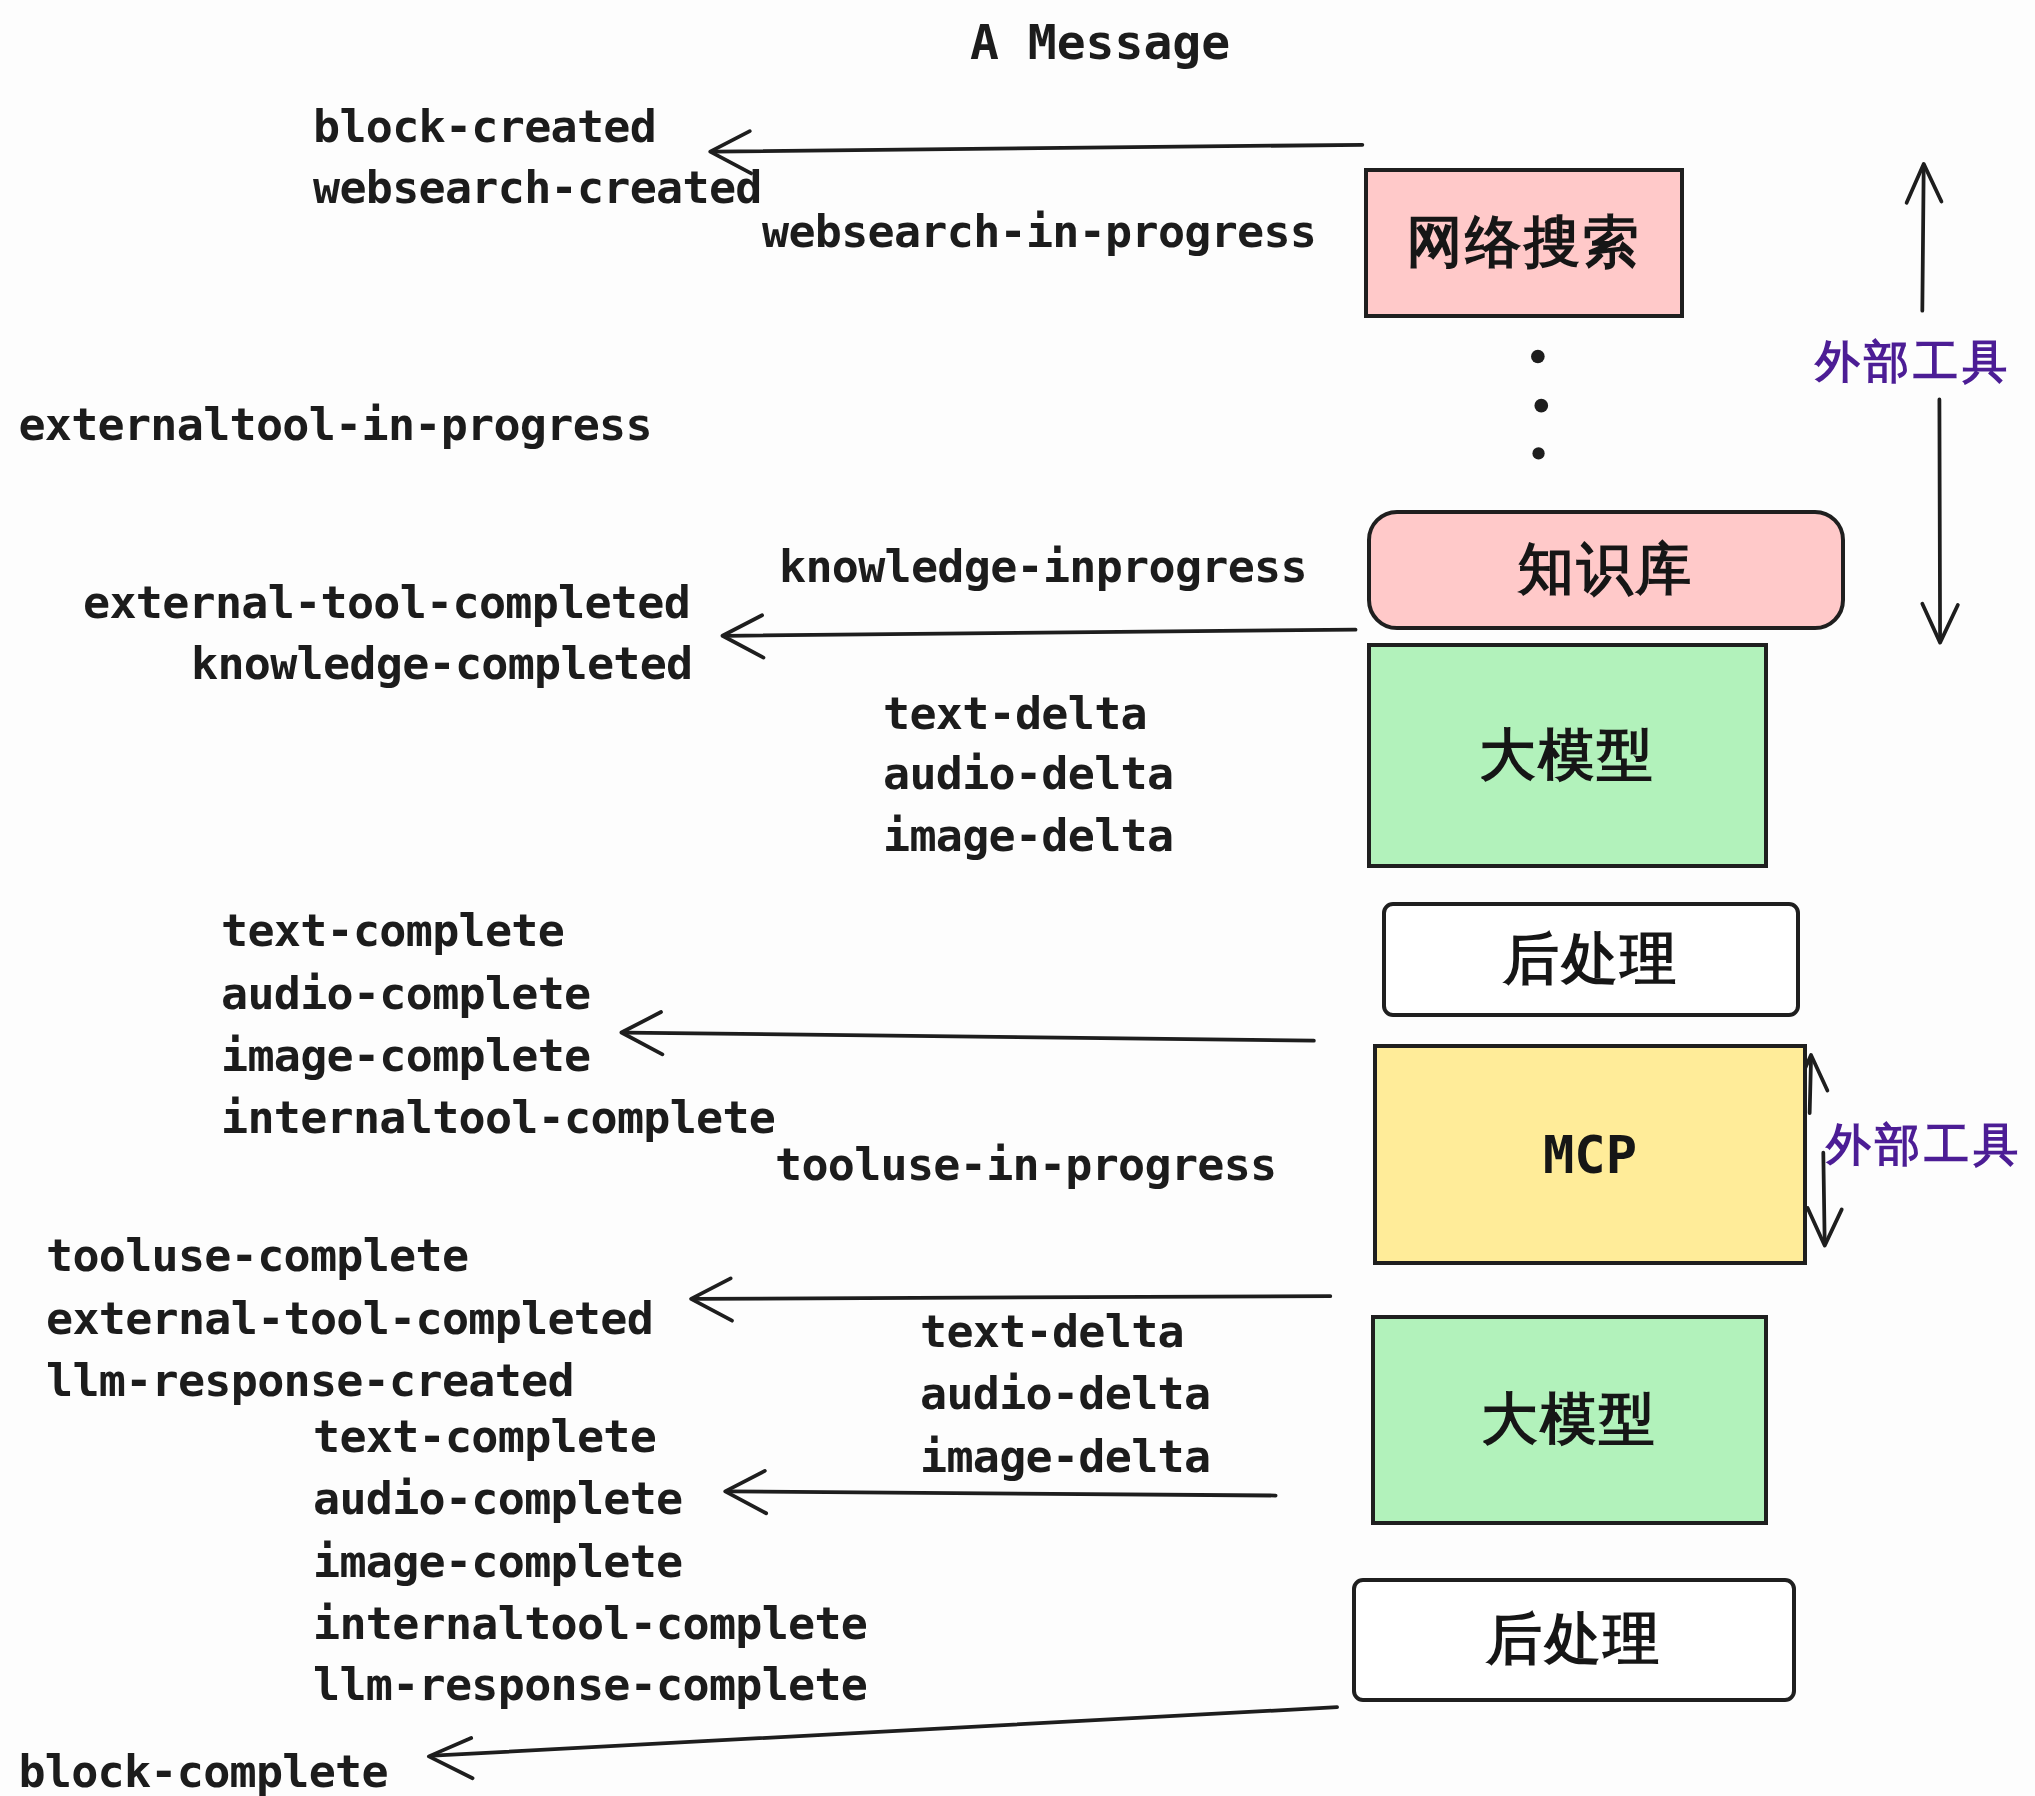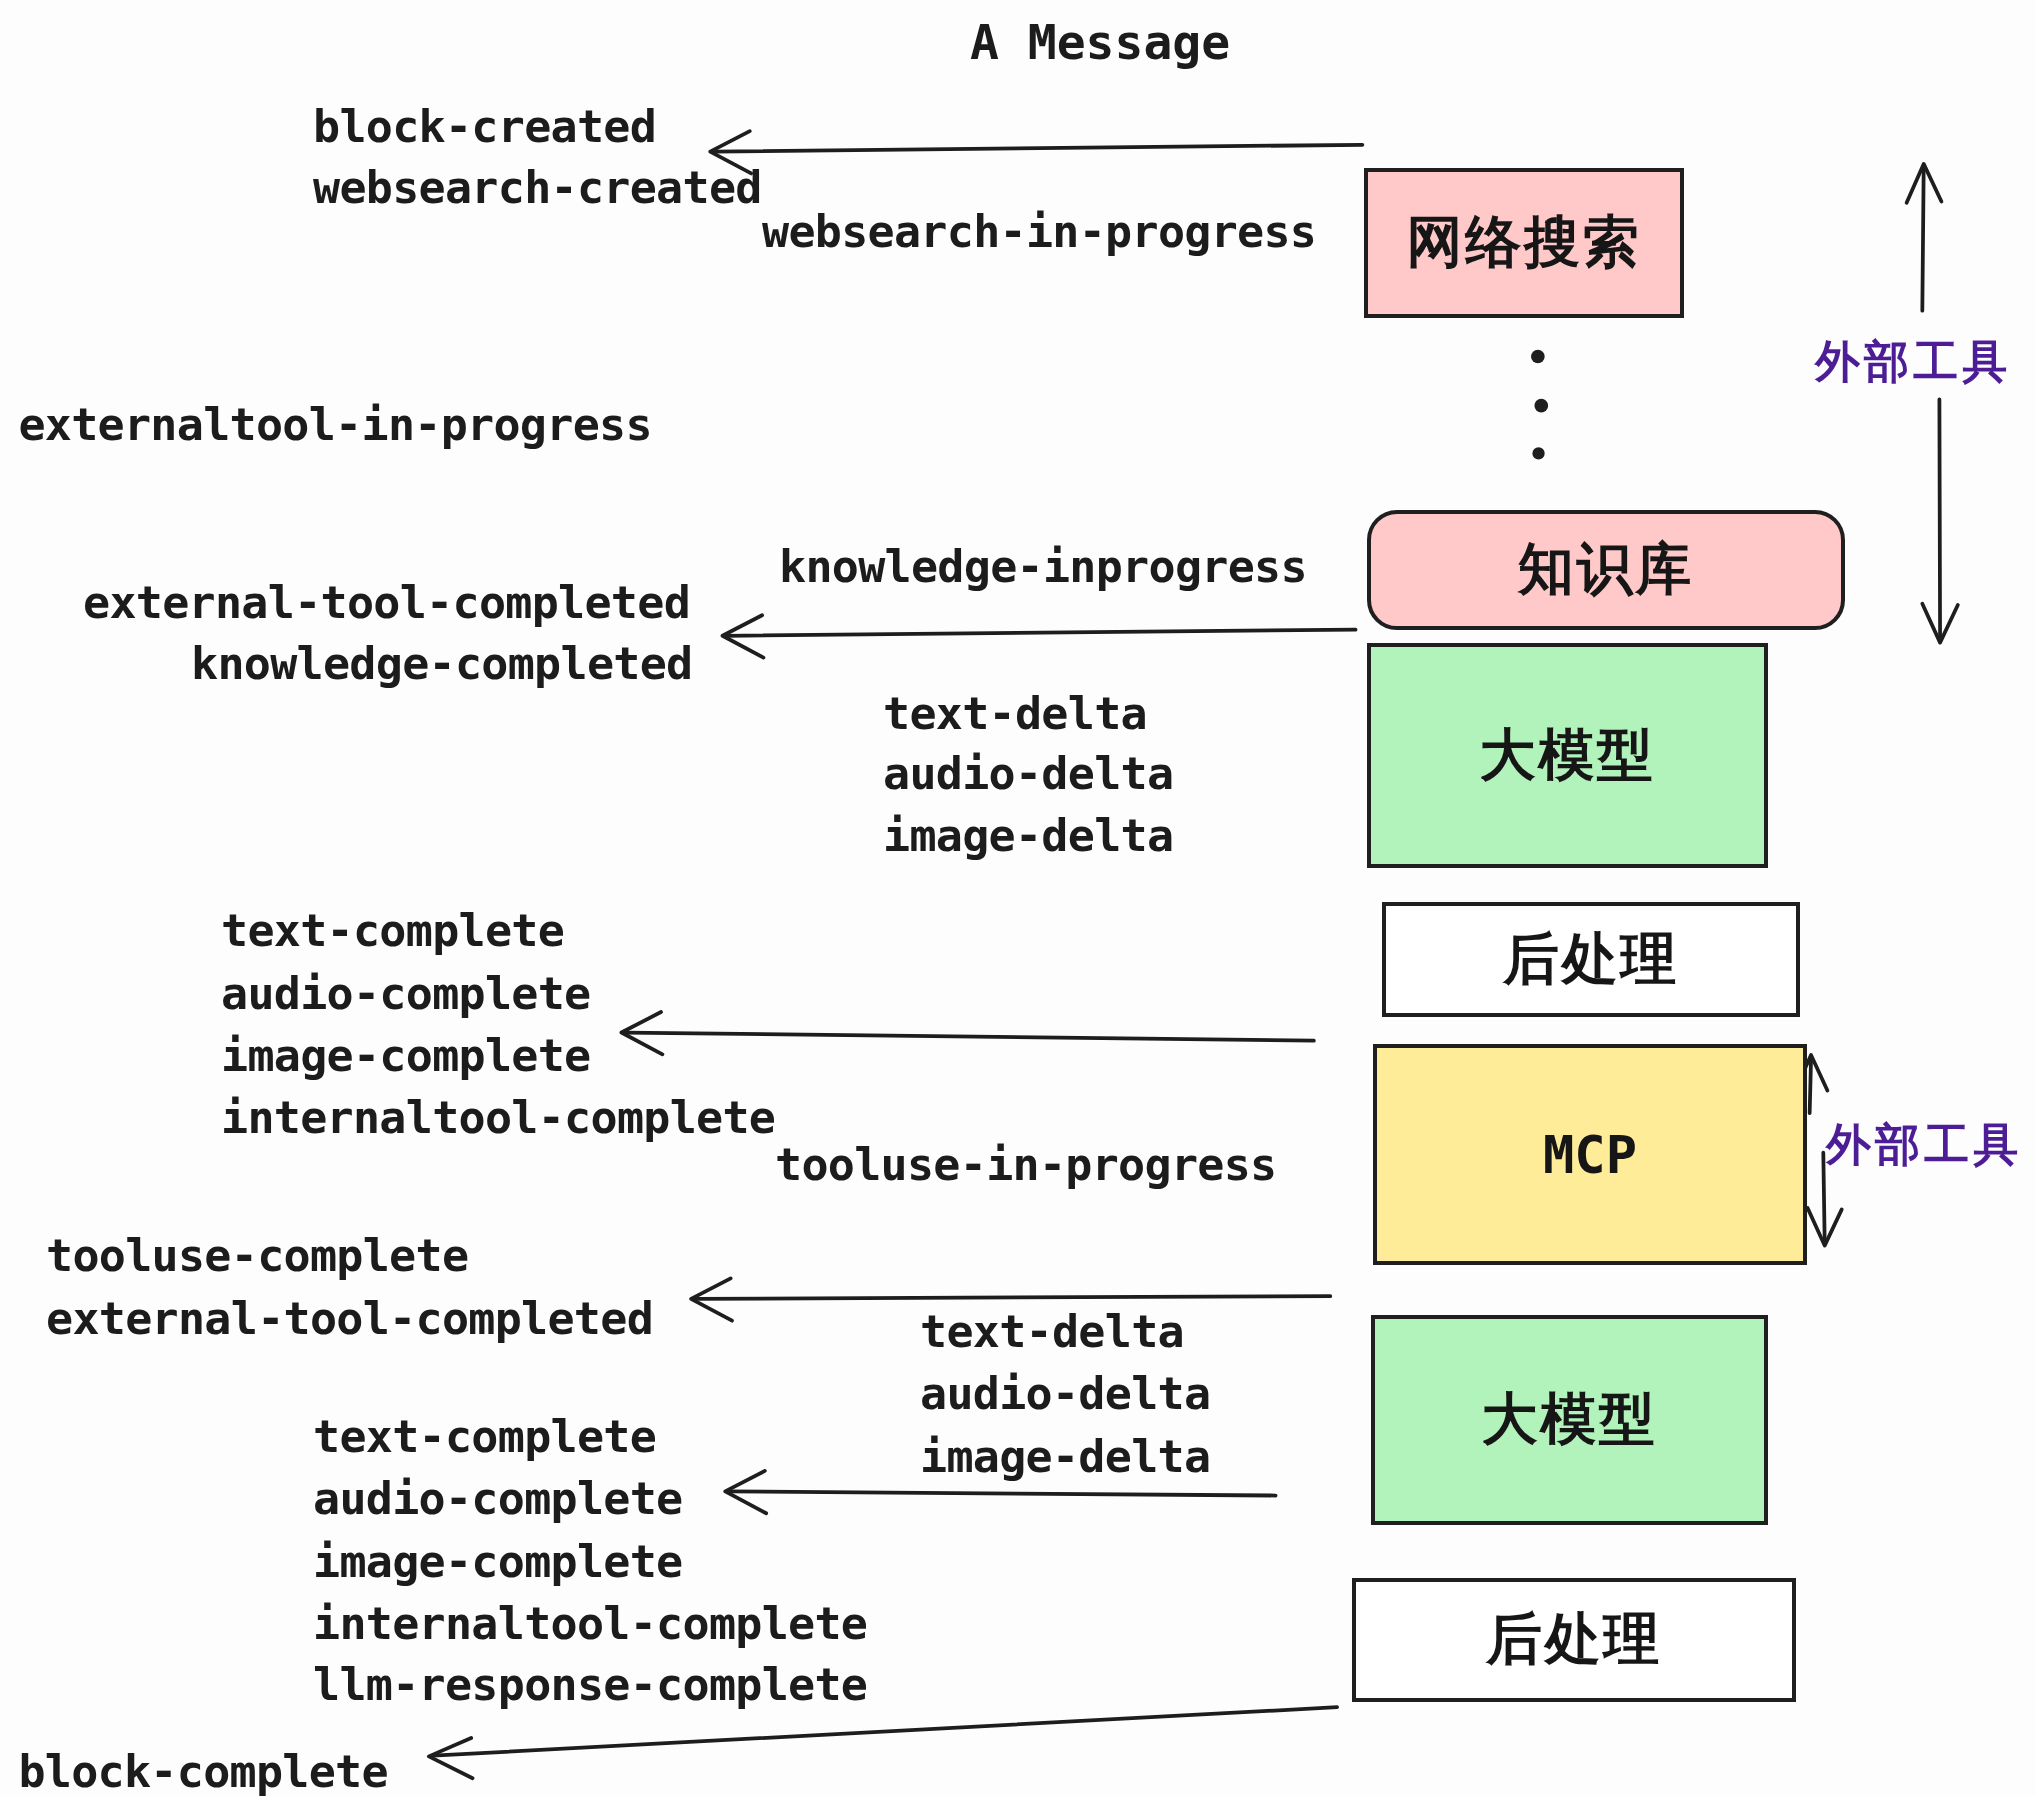--- a/index.html
+++ b/index.html
@@ -26,21 +26,21 @@
   }
   .box{
     position:absolute;
     border:4.1px solid #1f1f1f;
     display:flex;align-items:center;justify-content:center;
     box-sizing:border-box;
   }
   .box--pink{background:var(--c-pink,#ffc9c9);}
   .box--green{background:var(--c-green,#b2f2bb);}
   .box--yellow{background:var(--c-yellow,#ffec99);}
-  .box--white{background:var(--c-white,#ffffff);}
+  .box--white{background:var(--c-white,#ffffff);border-radius:11px;}
   .box-label{
     font-family:"Liberation Sans", sans-serif;
     font-size:56px;font-weight:600;letter-spacing:2.7px;
     color:#161616;white-space:pre;
   }
   .box-label--mono{
     font-family:"DejaVu Sans Mono", monospace;
     font-size:52px;font-weight:bold;letter-spacing:0;
   }
   .side-label{
@@ -128,20 +128,21 @@
 
   <div class="ev" style="left:221px;top:908px;">text-complete</div>
   <div class="ev" style="left:221px;top:971px;">audio-complete</div>
   <div class="ev" style="left:221px;top:1033px;">image-complete</div>
   <div class="ev" style="left:221px;top:1095px;">internaltool-complete</div>
 
   <div class="ev" style="left:775px;top:1142px;">tooluse-in-progress</div>
 
   <div class="ev" style="left:46px;top:1233px;">tooluse-complete</div>
   <div class="ev" style="left:46px;top:1296px;">external-tool-completed</div>
+  <div class="ev" style="left:46px;top:1358px;">llm-response-created</div>
 
   <div class="ev" style="left:920px;top:1309px;">text-delta</div>
   <div class="ev" style="left:920px;top:1371px;">audio-delta</div>
   <div class="ev" style="left:920px;top:1434px;">image-delta</div>
 
   <div class="ev" style="left:313px;top:1414px;">text-complete</div>
   <div class="ev" style="left:313px;top:1476px;">audio-complete</div>
   <div class="ev" style="left:313px;top:1539px;">image-complete</div>
   <div class="ev" style="left:313px;top:1601px;">internaltool-complete</div>
   <div class="ev" style="left:313px;top:1662px;text-align:right;">llm-response-complete</div>

